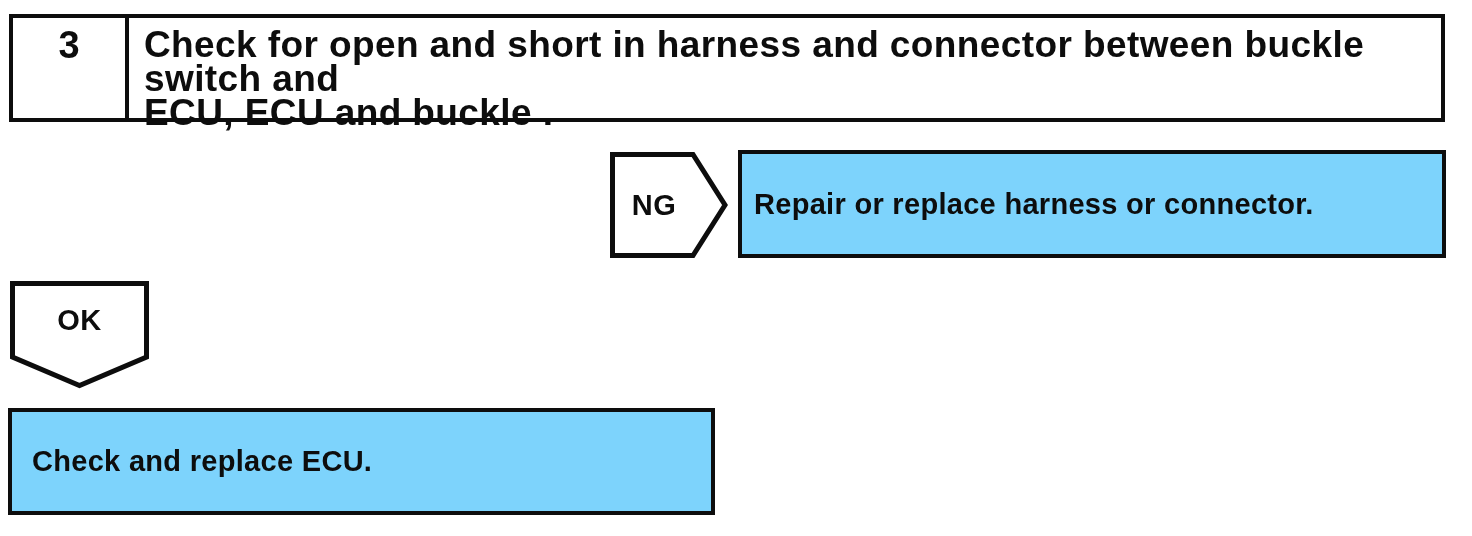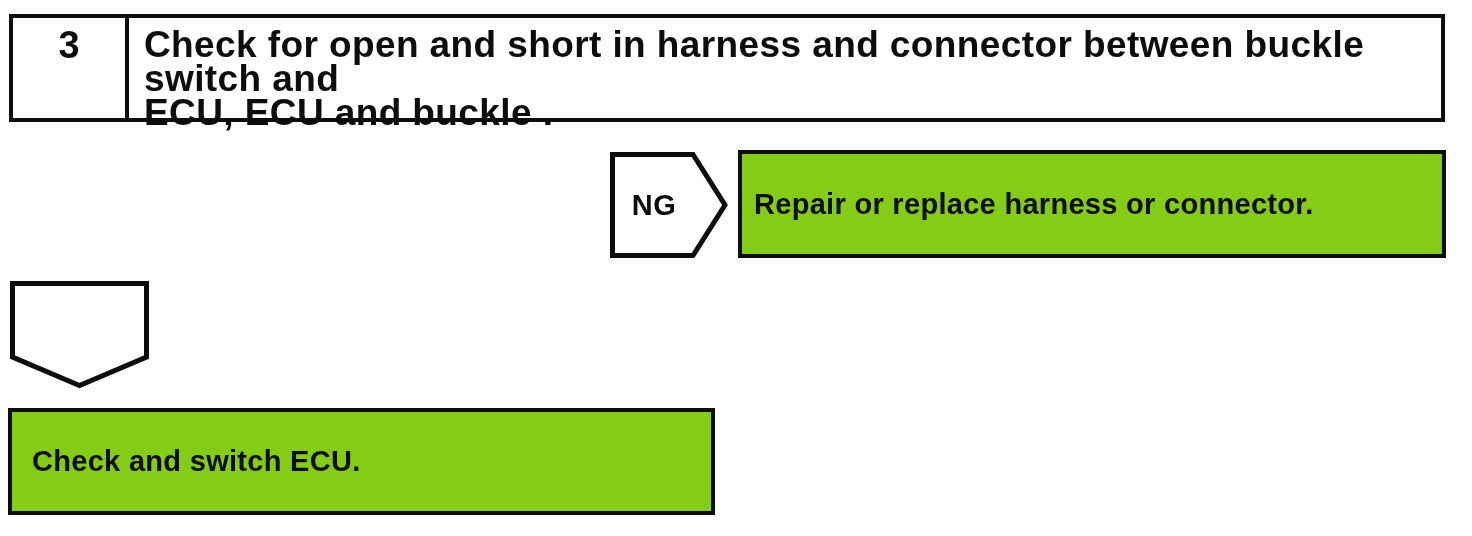--- a/index.html
+++ b/index.html
@@ -93,21 +93,21 @@
     top: 0;
     width: 139px;
     height: 78px;
   }
 
   
   .action-box {
     position: absolute;
     border: 4px solid #0d0d0d;
     box-sizing: border-box;
-    background: #84cc16;
+    background: #7dd3fc;
     display: flex;
     align-items: center;
     font-size: 29px;
     letter-spacing: 0.3px;
   }
   .repair-box {
     left: 738px;
     top: 150px;
     width: 708px;
     height: 108px;
@@ -144,19 +144,20 @@
   </div>
 
   <div class="action-box repair-box">
     <span>Repair or replace harness or connector.</span>
   </div>
 
   <div class="pentagon ok-pentagon">
     <svg width="139" height="108" viewBox="0 0 139 108" aria-hidden="true">
       <path d="M 2.5 2.5 L 136.5 2.5 L 136.5 76 L 69.5 104.5 L 2.5 76 Z" fill="#ffffff" stroke="#0d0d0d" stroke-width="5" stroke-linejoin="miter"></path>
     </svg>
+    <span class="pent-label">OK</span>
   </div>
 
   <div class="action-box final-box">
-    <span>Check and switch ECU.</span>
+    <span>Check and replace ECU.</span>
   </div>
 
 </div>
 
 </body></html>

